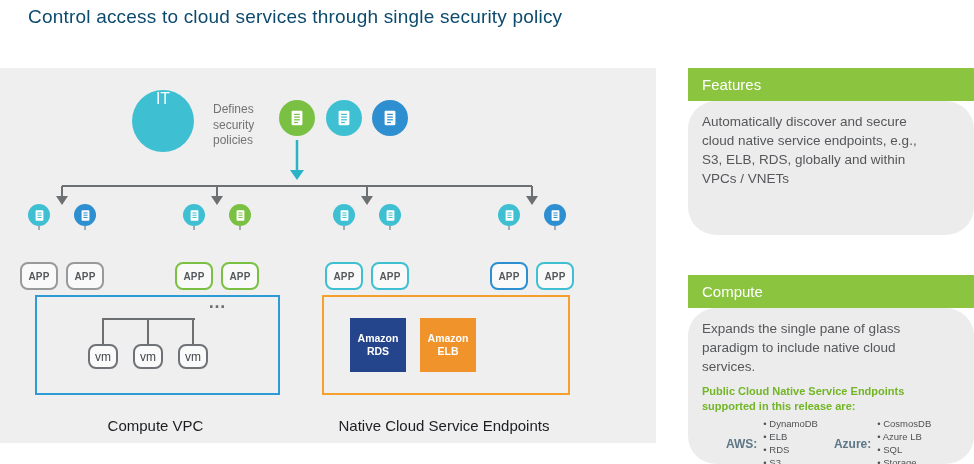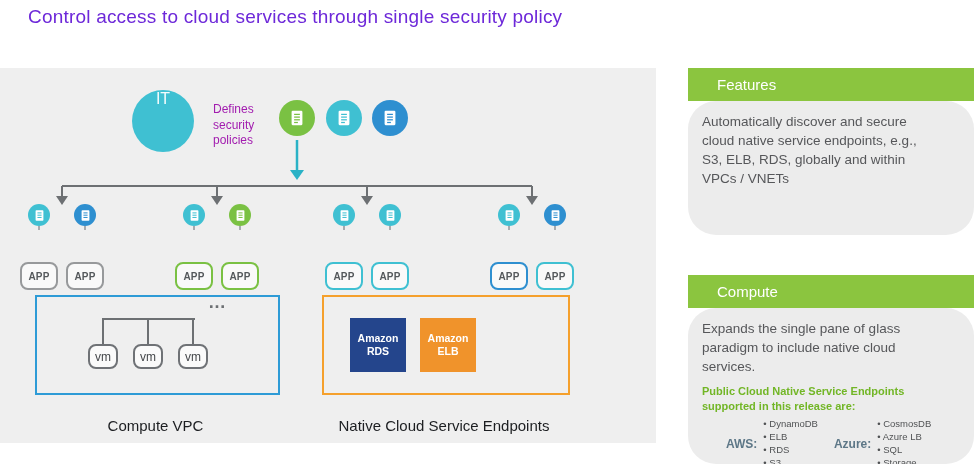--- a/index.html
+++ b/index.html
@@ -35,43 +35,43 @@
   .dots{position:absolute;left:208px;top:224px;font-size:18px;font-weight:bold;color:#6d7073;letter-spacing:2px;}
 
   .native-box{position:absolute;left:322px;top:227px;width:244px;height:96px;border:2px solid #f5a02c;}
   .svc-tile{position:absolute;top:250px;width:56px;height:54px;display:flex;align-items:center;justify-content:center;
     text-align:center;color:#fff;font-size:10.5px;font-weight:bold;line-height:1.25;padding:2px;box-sizing:border-box;}
 
   .zone-label{position:absolute;top:349px;text-align:center;font-size:15px;color:#1c1e21;}
 
   
   .sec-header{position:absolute;left:688px;width:286px;height:33px;color:#fff;font-size:15px;
-    line-height:33px;padding-left:29px;box-sizing:border-box;}
+    line-height:33px;padding-left:14px;box-sizing:border-box;}
   .sec-body{position:absolute;left:688px;width:286px;background:#ececec;box-sizing:border-box;padding:11px 14px;border-radius:28px;}
   .sec-body p{margin:0;font-size:13.5px;line-height:1.42;color:#56575a;max-width:228px;}
   .highlight{margin-top:8px;font-size:11px;font-weight:bold;line-height:1.3;color:#72b626;max-width:230px;}
   .supported{display:flex;align-items:center;gap:16px;margin-top:5px;padding-left:24px;}
   .cloud-col{display:flex;align-items:center;gap:6px;}
   .cloud-label{font-size:12px;font-weight:bold;color:#5d7787;}
   .cloud-list{list-style:none;margin:0;padding:0;font-size:9.5px;line-height:1.35;color:#505254;}
   .cloud-list li::before{content:"•  ";}
 </style>
 </head>
 <body>
 
 <div class="stage">
 
-  <h1 class="title" style="color: #6d28d9;">Control access to cloud services through single security policy</h1>
+  <h1 class="title" style="color: #0c4a6e;">Control access to cloud services through single security policy</h1>
 
   <div class="panel" style="background: rgb(239, 239, 239);">
 
     <div class="it-circle" style="background: rgb(63, 192, 210);">
       <span>IT</span>
     </div>
-    <div class="defines" style="color: #a21caf;">Defines security policies</div>
+    <div class="defines" style="color: #737373;">Defines security policies</div>
 
     <div class="policy-circle" style="left: 279px; background: rgb(122, 193, 67); color: rgb(122, 193, 67);">
       <svg viewBox="0 0 20 20" width="18" height="18">
           <rect x="4" y="2" width="12" height="16" rx="1.2" fill="#fff"></rect>
           <line x1="6.8" y1="6" x2="13.2" y2="6" stroke="currentColor" stroke-width="1.4"></line>
           <line x1="6.8" y1="9" x2="13.2" y2="9" stroke="currentColor" stroke-width="1.4"></line>
           <line x1="6.8" y1="12" x2="13.2" y2="12" stroke="currentColor" stroke-width="1.4"></line>
           <line x1="6.8" y1="15" x2="11" y2="15" stroke="currentColor" stroke-width="1.4"></line>
         </svg>
     </div>

